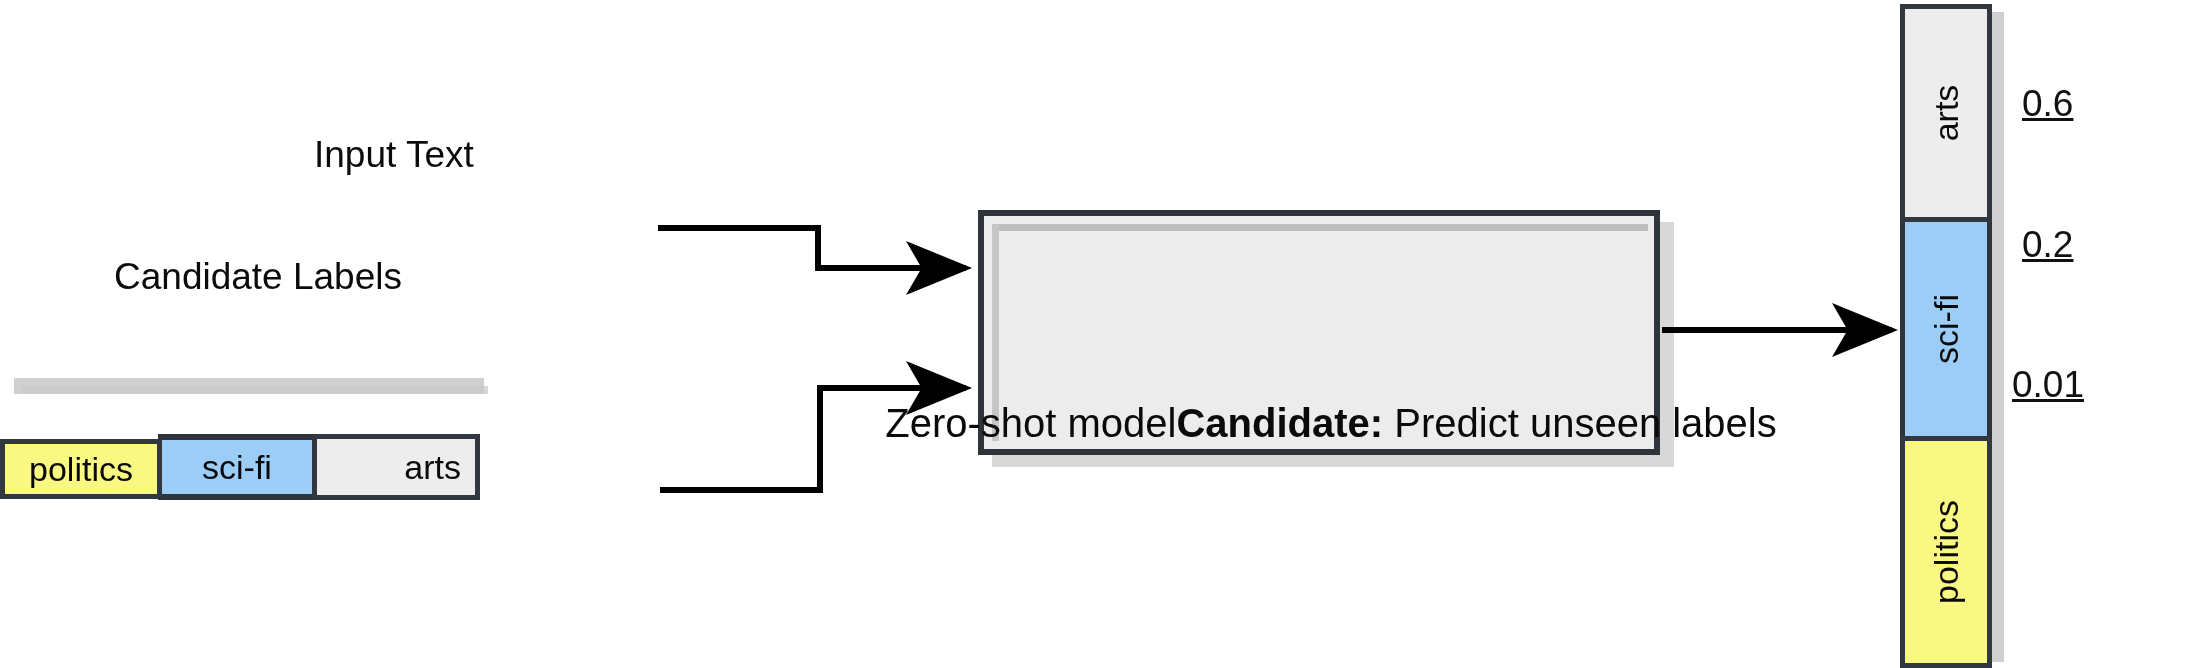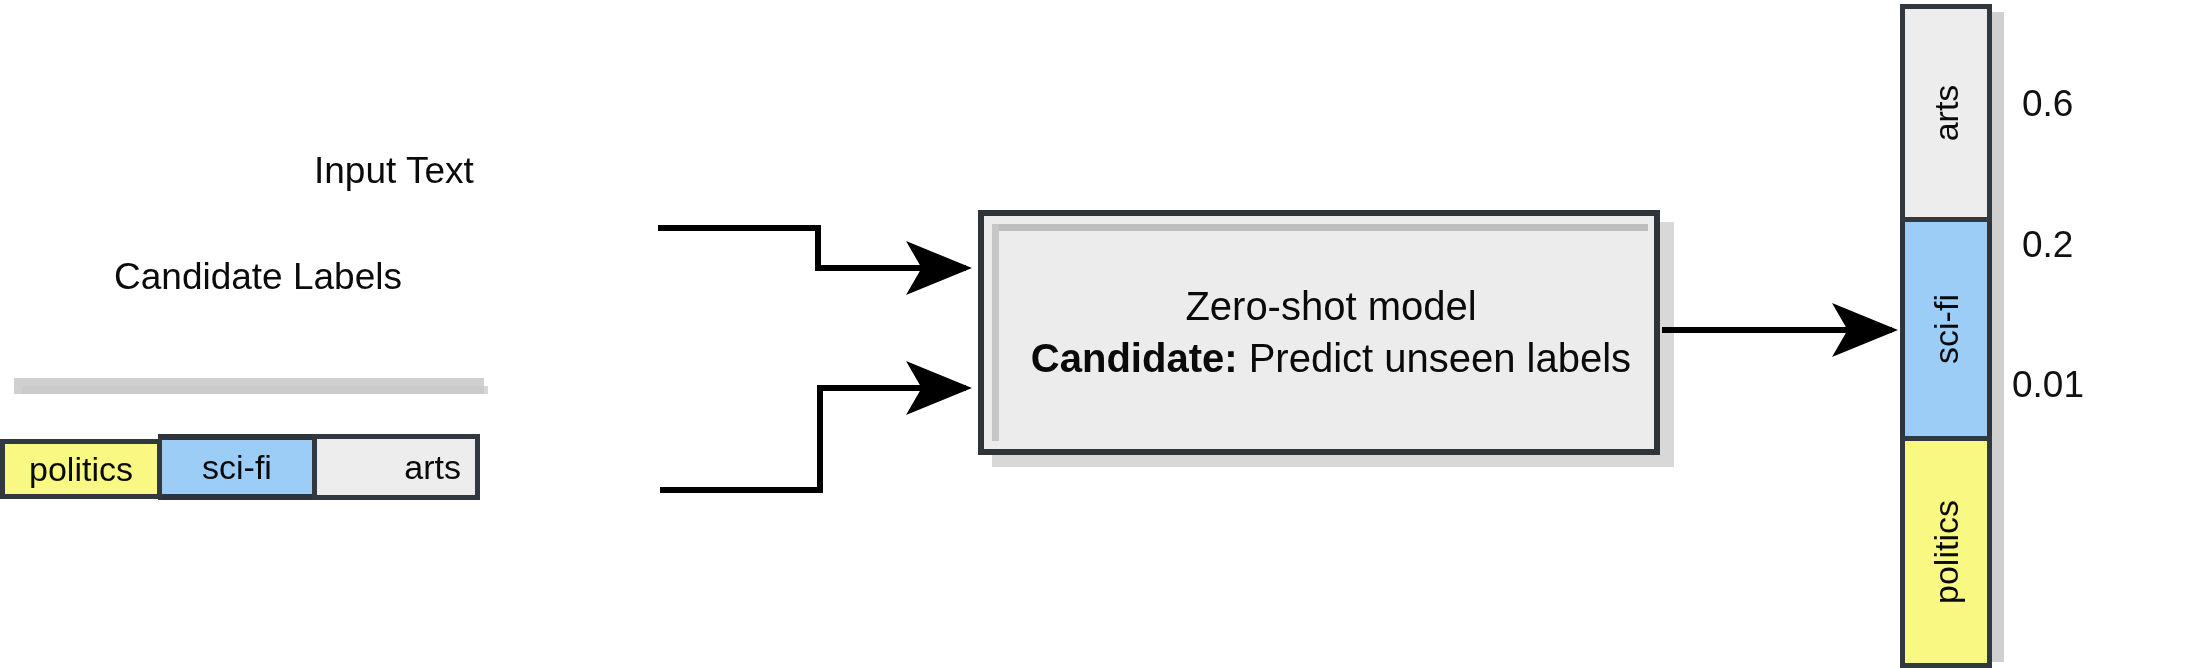--- a/index.html
+++ b/index.html
@@ -52,35 +52,35 @@
     color: #0b0b0b;
     white-space: nowrap;
     line-height: 1;
   }
   .prob {
     position: absolute;
     font-size: 37px;
     color: #111;
     white-space: nowrap;
     line-height: 1;
+    text-decoration: underline;
   }
 
   
   #model-box {
     position: absolute;
     left: 978px;
     top: 210px;
     width: 682px;
     height: 245px;
     box-sizing: border-box;
     border: 6px solid #2f343b;
     background: #ececec;
     display: flex;
-    flex-direction: column;
-    align-items: center;
+    align-items: flex-end;
     justify-content: center;
     z-index: 6;
     padding-left: 24px;
   }
   #model-box .inner-line {
     position: absolute;
     left: 8px; right: 6px; top: 8px;
     height: 7px;
     background: #bdbdbd;
   }
@@ -124,21 +124,21 @@
     height: 668px;
     pointer-events: none;
     z-index: 9;
   }
 </style>
 </head>
 <body>
 
 <div id="canvas">
 
-  <div class="caption" style="left:314px; top:152px;">Input Text</div>
+  <div class="caption" style="left:314px; top:136px;">Input Text</div>
 
   <div class="caption" style="left:114px; top:258px;">Candidate Labels</div>
 
   <div>
 
     <div class="plate" style="left:14px; top:378px; width:470px; height:16px;"></div>
     <div class="plate2" style="left:22px; top:386px; width:466px; height:8px;"></div>
 
     <div class="blk" style="left:0px; top:439px; width:162px; height:60px; background:#f8f882; justify-content:center; z-index:3;">
       <span class="lbl">politics</span>

